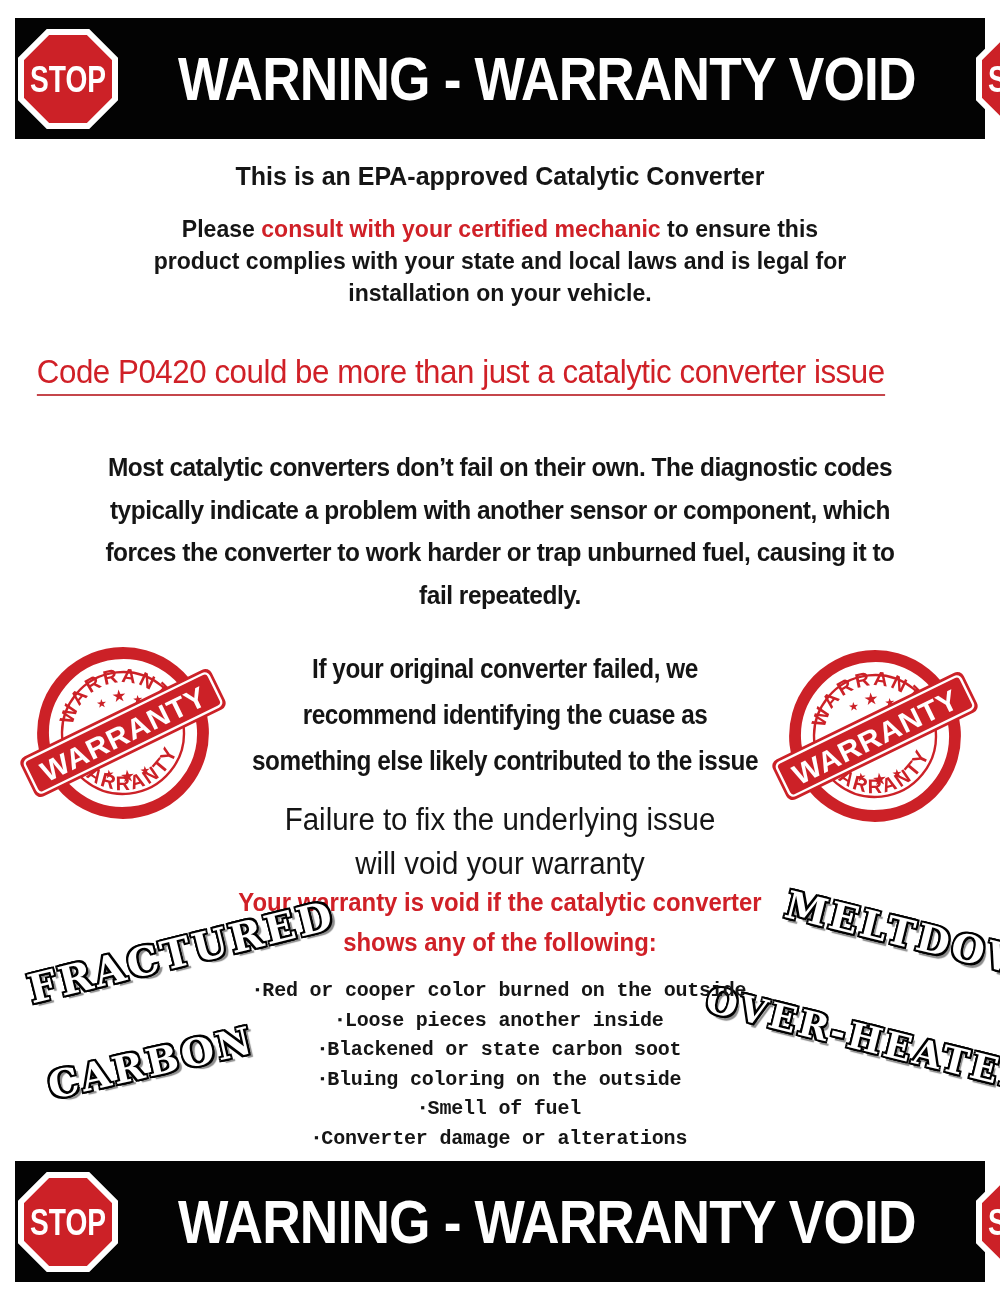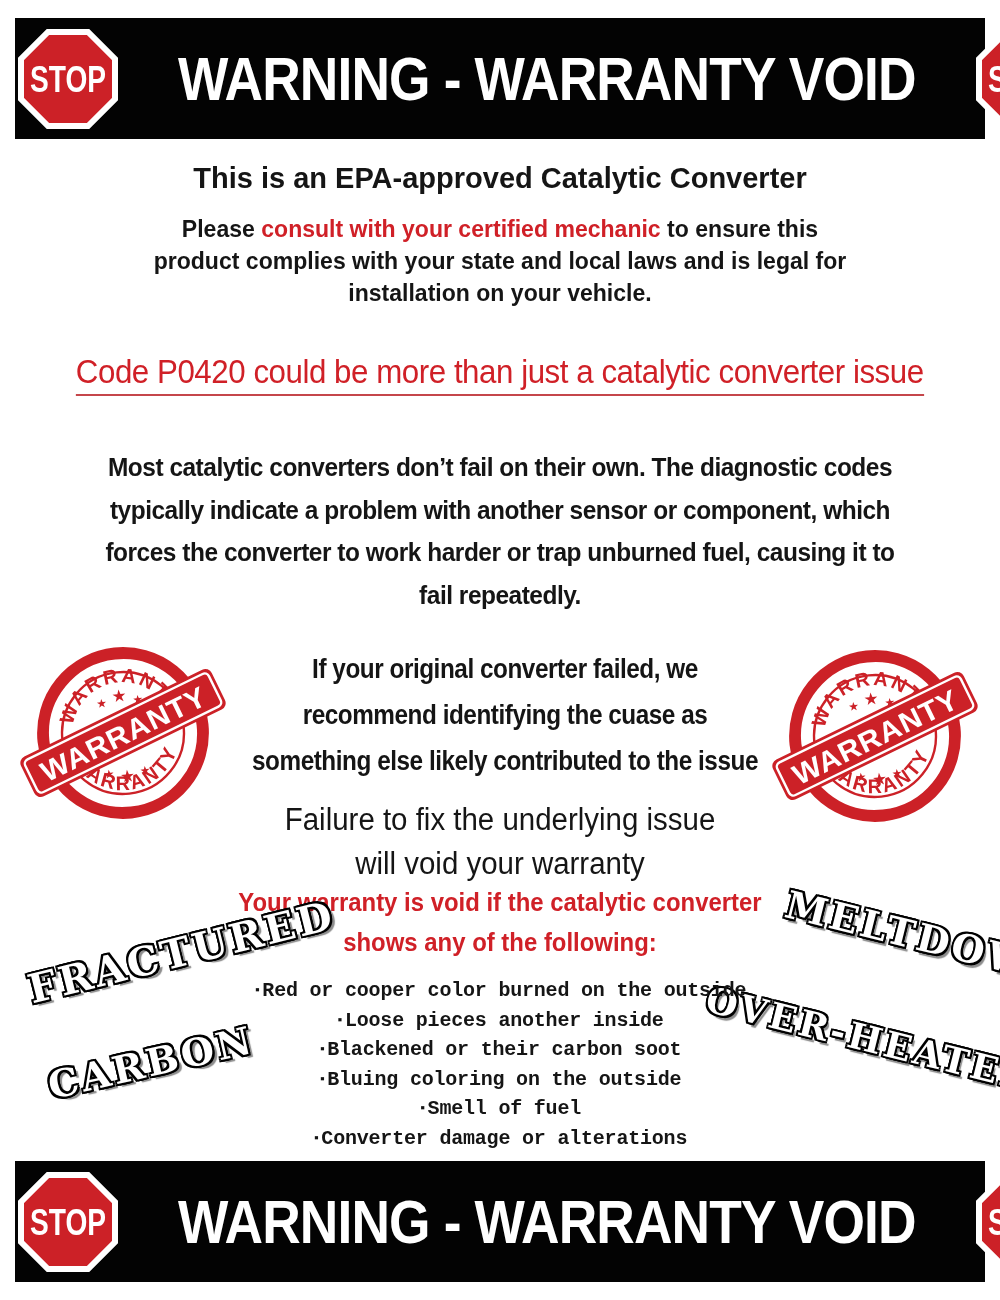--- a/index.html
+++ b/index.html
@@ -24,31 +24,31 @@
     flex:1; text-align:center; color:#ffffff;
     font-size:62px; font-weight:700; letter-spacing:-1px;
     transform:scaleX(0.86); transform-origin:center;
     white-space:nowrap;
   }
   .stop-sign { width:100px; height:100px; flex:0 0 auto; }
 
   
   .epa-line {
     position:absolute; top:162px; left:0; right:0;
-    text-align:center; font-size:29px; font-weight:700;
+    text-align:center; font-size:25px; font-weight:700;
   }
   .consult-para {
     position:absolute; top:213px; left:0; right:0;
     text-align:center; font-size:24px; font-weight:700;
     line-height:32px; transform:scaleX(0.96); transform-origin:center;
   }
   .red-text { color:#d02027; }
 
   .code-heading {
-    position:absolute; top:352px; left:0; right:0; text-align:center;
+    position:absolute; top:352px; left:0; right:0; text-align:left;
   }
   .code-heading span {
     display:inline-block; color:#d02027; font-size:34px; font-weight:400;
     letter-spacing:-0.5px; border-bottom:2px solid #c5464b; padding-bottom:3px;
     transform:scaleX(0.92); transform-origin:center; white-space:nowrap;
   }
 
   .diagnosis-para {
     position:absolute; top:446px; left:0; right:0;
     text-align:center; font-size:26px; font-weight:700;
@@ -203,21 +203,21 @@
 shows any of the following:</div>
 
   <div class="engraved word-fractured">FRACTURED</div>
   <div class="engraved word-carbon">CARBON</div>
   <div class="engraved word-meltdown">MELTDOWN</div>
   <div class="engraved word-overheated">OVER-HEATED</div>
 
   <div class="void-list">
     <div class="void-item"><span class="void-marker">▪</span><span>Red or cooper color burned on the outside</span></div>
     <div class="void-item"><span class="void-marker">▪</span><span>Loose pieces another inside</span></div>
-    <div class="void-item"><span class="void-marker">▪</span><span>Blackened or their carbon soot</span></div>
+    <div class="void-item"><span class="void-marker">▪</span><span>Blackened or state carbon soot</span></div>
     <div class="void-item"><span class="void-marker">▪</span><span>Bluing coloring on the outside</span></div>
     <div class="void-item"><span class="void-marker">▪</span><span>Smell of fuel</span></div>
     <div class="void-item"><span class="void-marker">▪</span><span>Converter damage or alterations</span></div>
   </div>
 
   <div class="banner banner-bottom">
     <svg class="stop-sign" viewBox="0 0 100 100">
       <polygon points="30,3 70,3 97,30 97,70 70,97 30,97 3,70 3,30" fill="#cc2127" stroke="#ffffff" stroke-width="6"></polygon>
       <text x="50" y="63" text-anchor="middle" fill="#ffffff" font-size="37" font-weight="700" font-family="Liberation Sans, sans-serif" textLength="76" lengthAdjust="spacingAndGlyphs">STOP</text>
     </svg>

